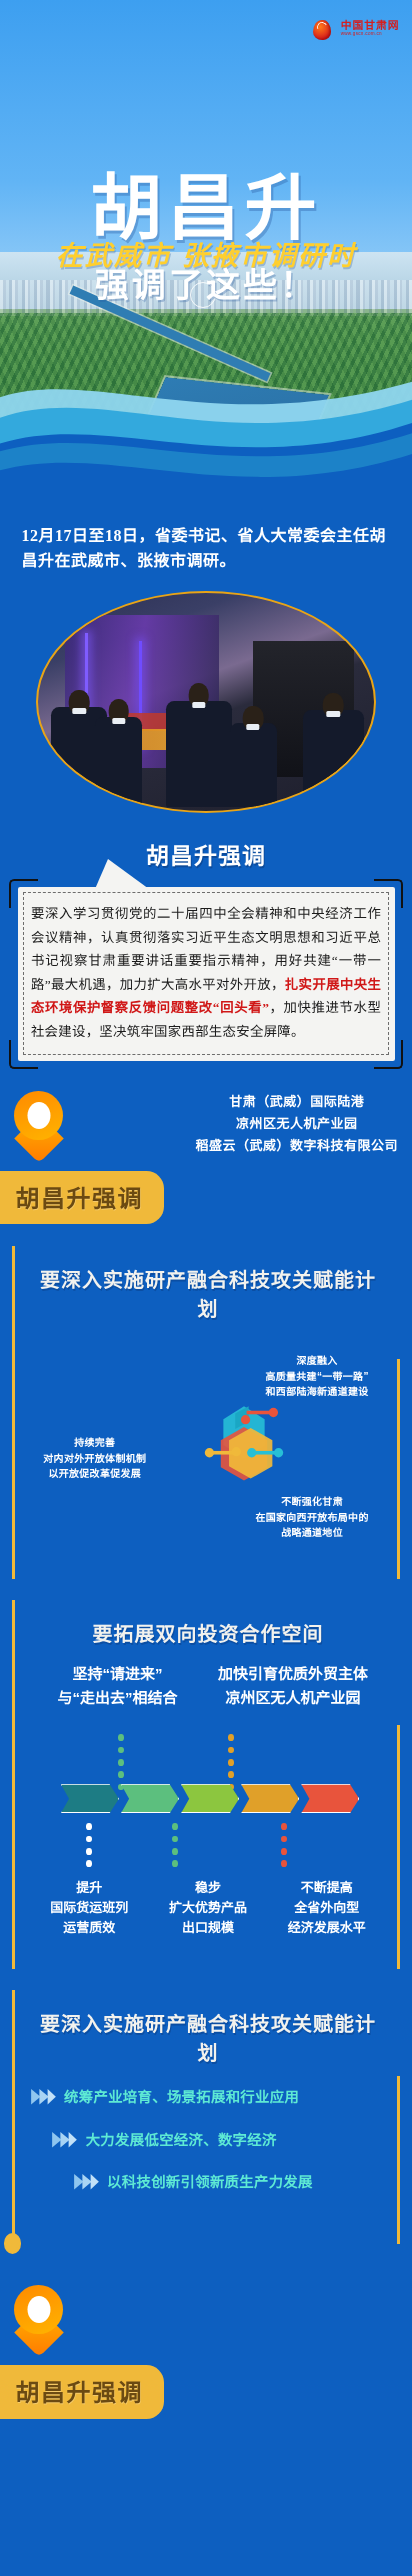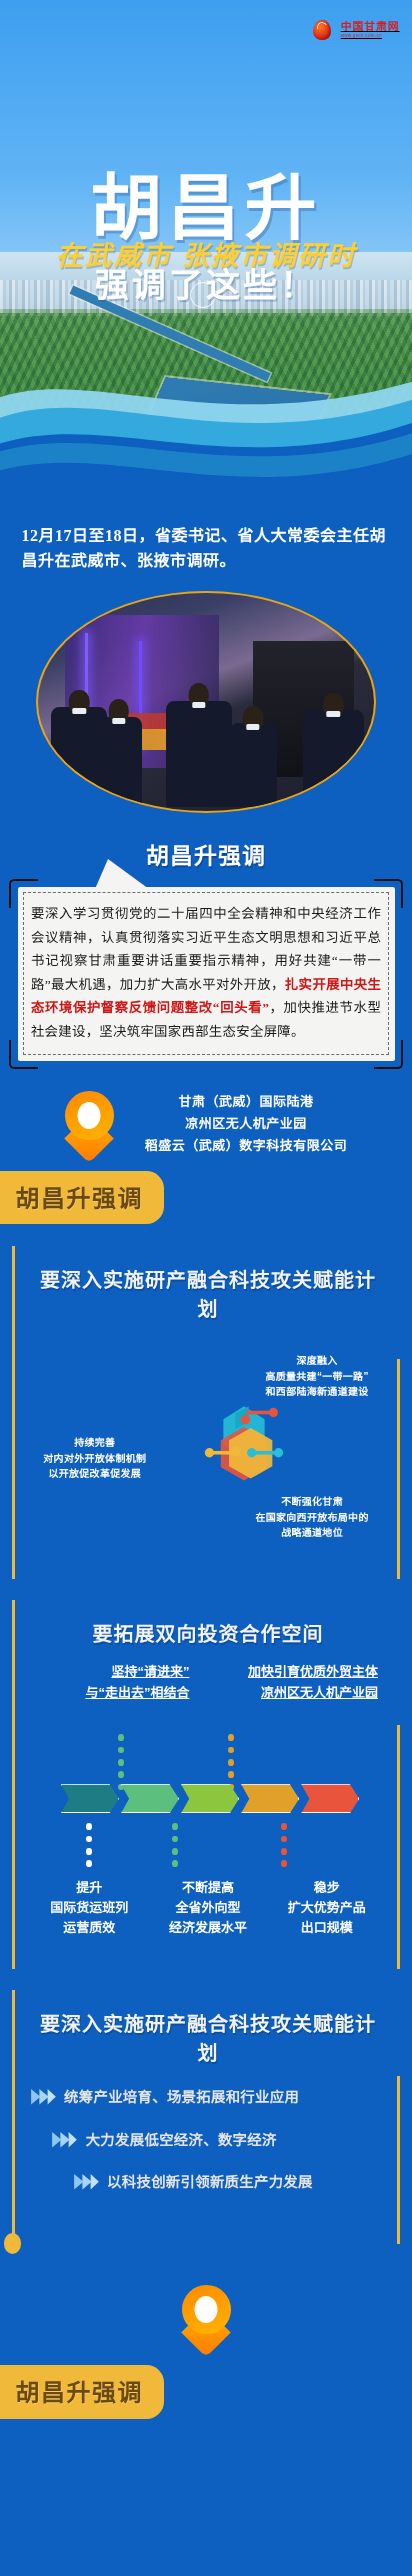--- a/index.html
+++ b/index.html
@@ -1,21 +1,21 @@
 <!DOCTYPE html>
 <html lang="zh-CN" style="font-size:8.2px"><head>
 <meta charset="utf-8">
 <style>
   html,body{margin:0;padding:0;background:#0d5fc0;}
   body{font-family:"Liberation Sans","DejaVu Sans",sans-serif;}
   .page{position:relative;width:412px;min-height:4040px;margin:0 auto;background:#0d5fc0;overflow:hidden;}
 
   
   .hero{position:relative;width:412px;height:515px;background:linear-gradient(180deg,#3d9ff0 0%,#61b4f5 35%,#9fd2f8 60%,#cfe8fb 78%,#eaf5fd 100%);overflow:hidden;}
-  .logo{position:absolute;top:19.6px;right:12.4px;display:flex;align-items:center;gap:10px;text-decoration:underline;}
+  .logo{position:absolute;top:19.6px;right:12.4px;display:flex;align-items:flex-start;gap:10px;}
   .logo-mark{width:17.5px;height:20.6px;background:radial-gradient(circle at 40% 35%,#ff7a18,#d61d1d 70%);border-radius:52% 48% 45% 55%/60% 58% 42% 40%;position:relative;box-shadow:inset -1.5px -1px 2.6px rgba(120,0,0,.5);}
   .logo-mark:after{content:"";position:absolute;left:3.6px;top:2.6px;width:8.2px;height:8.2px;border:1.5px solid #fff;border-radius:50%;border-right-color:transparent;border-bottom-color:transparent;transform:rotate(20deg);}
   .logo-txt{display:flex;flex-direction:column;line-height:1;}
   .logo-cn{font-size:10.8px;font-weight:bold;color:#d41f1f;letter-spacing:1px;}
   .logo-url{font-size:4.6px;color:#d41f1f;letter-spacing:0.3px;margin-top:2.1px;}
 
   .hero-title{position:absolute;top:149px;left:0;right:0;text-align:center;font-size:72px;font-weight:bold;color:#fff;letter-spacing:5.2px;text-shadow:2.1px 2.6px 0 rgba(40,90,160,.35);font-family:"DejaVu Sans",sans-serif;}
   .hero-sub{position:absolute;top:234px;left:0;right:0;text-align:center;font-size:27px;font-weight:bold;color:#ffcf2e;letter-spacing:2.1px;font-style:italic;text-shadow:1px 1.5px 0 rgba(30,80,150,.28);}
   .hero-sub2{position:absolute;top:258px;left:0;right:0;text-align:center;font-size:34px;font-weight:bold;color:#fff;letter-spacing:3.1px;text-shadow:1.5px 2.1px 0 rgba(40,90,160,.3);}
 
@@ -68,21 +68,21 @@
   .note .corner{position:absolute;width:27px;height:27px;border:2.1px solid #111;}
   .note .c-tl{top:-8.2px;left:-8.2px;border-right:none;border-bottom:none;border-radius:5.2px 0 0 0;}
   .note .c-tr{top:-8.2px;right:-8.2px;border-left:none;border-bottom:none;border-radius:0 5.2px 0 0;}
   .note .c-bl{bottom:-8.2px;left:-8.2px;border-right:none;border-top:none;border-radius:0 0 0 5.2px;}
   .note .c-br{bottom:-8.2px;right:-8.2px;border-left:none;border-top:none;border-radius:0 0 5.2px 0;}
   .note .tail{position:absolute;top:-28px;left:77px;width:0;height:0;border-left:13.4px solid transparent;border-right:41px solid transparent;border-bottom:30px solid #f4f4f2;}
   .note p{margin:0;font-family:"Liberation Serif","DejaVu Serif",serif;font-size:13.4px;line-height:1.75;color:#1b1b1b;letter-spacing:0.3px;text-align:justify;}
   .note .hl{color:#d01717;font-weight:bold;}
 
   
-  .loc{display:flex;align-items:center;justify-content:center;gap:31px;margin:30px 0 0;padding:0 14px;}
+  .loc{display:flex;align-items:center;justify-content:space-between;gap:31px;margin:30px 0 0;padding:0 14px;}
   .pin{position:relative;width:49px;height:67px;flex:0 0 auto;}
   .pin .body{position:absolute;top:0;left:0;width:49px;height:49px;border-radius:50% 50% 50% 50%;background:linear-gradient(160deg,#ff8a00,#ffb400);}
   .pin .tip{position:absolute;top:30px;left:50%;transform:translateX(-50%) rotate(45deg);width:35px;height:35px;background:linear-gradient(135deg,#ffb400,#ff7a00);border-radius:0 0 6.2px 0;}
   .pin .hole{position:absolute;top:11.3px;left:50%;transform:translateX(-50%);width:23px;height:27px;background:#fff;border-radius:50%;z-index:3;}
   .loc-lines{color:#fff;font-size:13px;font-weight:bold;line-height:1.7;text-align:center;letter-spacing:0.5px;}
 
   
   .ytab{display:inline-block;background:#f0b93a;color:#6b4a12;font-size:24px;font-weight:bold;letter-spacing:1.5px;padding:8.2px 20.6px 10.3px 15.5px;border-radius:0 17.5px 17.5px 0;margin:13.4px 0 0;text-shadow:0.5px 1px 0 rgba(255,255,255,.25);}
   .ytab-row{margin-left:0;}
 
@@ -95,32 +95,32 @@
   
   .cluster{position:relative;margin-top:17.5px;height:222px;color:#fff;font-size:10px;font-weight:bold;line-height:1.55;letter-spacing:0.3px;}
   .cluster .q{position:absolute;text-align:center;}
   .q-tr{right:17.5px;top:14.4px;}
   .q-bl{left:13.4px;top:96px;}
   .q-br{right:17.5px;top:155px;}
   .hexart{position:absolute;left:165px;top:57px;width:98px;height:98px;}
 
   
   .flow{position:relative;margin-top:15.5px;height:289px;color:#fff;}
-  .flow .cap{position:absolute;font-size:13px;font-weight:bold;line-height:1.6;text-align:right;text-decoration:underline;}
+  .flow .cap{position:absolute;font-size:15px;font-weight:bold;line-height:1.6;text-align:center;}
   .flow .c1{left:15.5px;top:0;width:144px;}
   .flow .c2{right:8.2px;top:0;width:170px;}
   .chevrons{position:absolute;left:31px;top:122px;display:flex;gap:2.1px;}
   .chev{width:58px;height:29px;clip-path:polygon(0 0,84% 0,100% 50%,84% 100%,0 100%,14% 50%);border:1px solid #fff;box-sizing:border-box;}
   .dots{position:absolute;display:flex;flex-direction:column;gap:5.7px;align-items:center;}
   .dot{width:5.7px;height:6.7px;border-radius:50%;}
   .flow .bot{position:absolute;top:216px;width:100%;display:flex;justify-content:space-around;}
   .flow .bot div{font-size:13px;font-weight:bold;line-height:1.55;text-align:center;}
 
   
-  .abullet{display:flex;align-items:flex-start;gap:7.2px;color:#e5e5e5;font-size:14.4px;font-weight:bold;line-height:1.6;letter-spacing:0.3px;margin:15.5px 0;}
+  .abullet{display:flex;align-items:flex-start;gap:7.2px;color:#5eead4;font-size:14.4px;font-weight:bold;line-height:1.6;letter-spacing:0.3px;margin:15.5px 0;}
   .abullet .gl{flex:0 0 auto;margin-top:2.1px;}
   .abullet .tx{flex:1;}
 
   .body-txt{color:#fff;font-size:14px;font-weight:bold;line-height:1.75;letter-spacing:0.3px;text-align:justify;}
 
   .enddot{position:absolute;width:17.5px;height:20.6px;border-radius:50%;background:#f0b93a;}
 </style>
 </head>
 <body>
 
@@ -301,26 +301,26 @@
         <span class="dot" style="background:#e8543c"></span>
           <span class="dot" style="background:#e8543c"></span>
         <span class="dot" style="background:#e8543c"></span>
           <span class="dot" style="background:#e8543c"></span>
       </div>
 
       <div class="bot">
         <div style="white-space:pre-line">提升
 国际货运班列
 运营质效</div>
+        <div style="white-space:pre-line">稳步
+扩大优势产品
+出口规模</div>
         <div style="white-space:pre-line">不断提高
 全省外向型
 经济发展水平</div>
-        <div style="white-space:pre-line">稳步
-扩大优势产品
-出口规模</div>
       </div>
     </div>
   </div>
 
   <div class="brk full" style="padding-bottom:31px">
     <div class="hdr">要深入实施研产融合科技攻关赋能计划</div>
     <div style="margin-top:20.6px">
       <div class="abullet" style="margin-left:0">
         <span class="gl">
           <svg width="27" height="17.5" viewBox="0 0 52 34">

